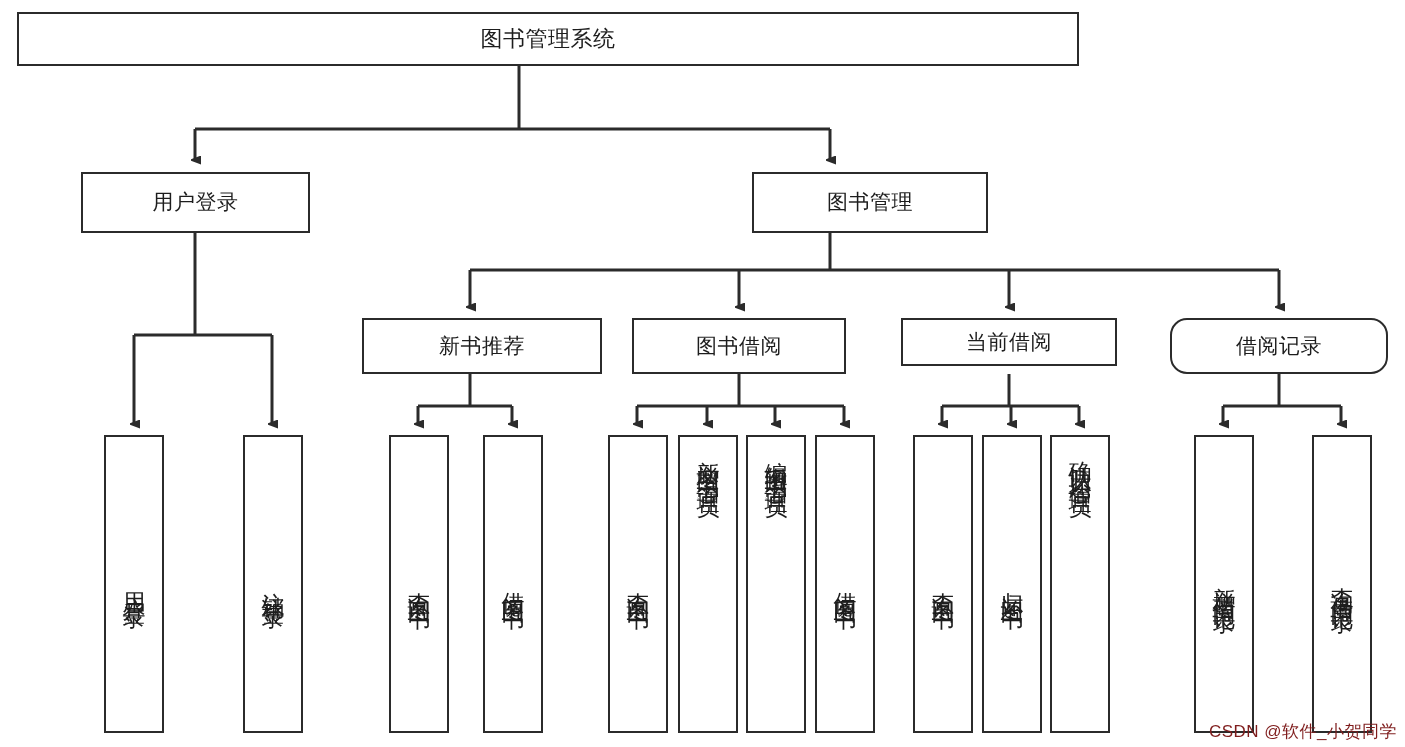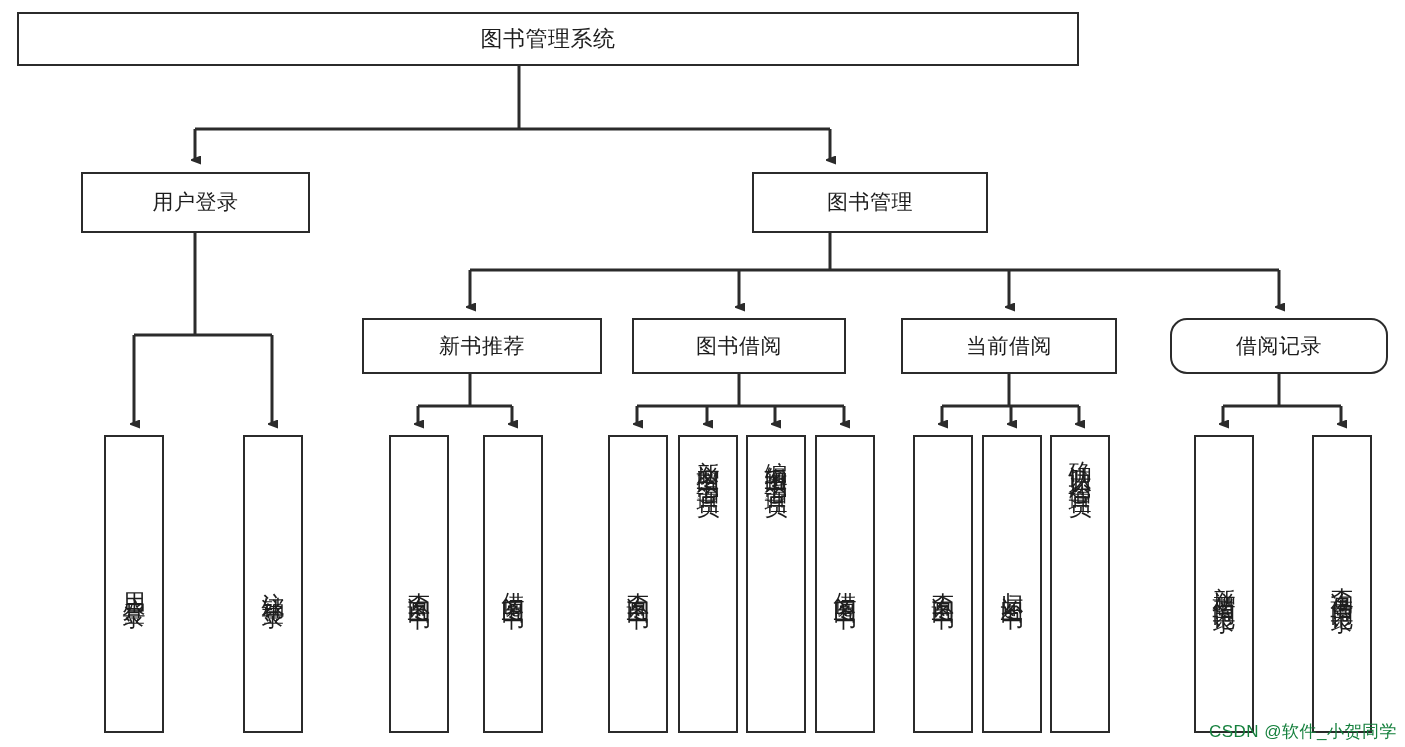--- a/index.html
+++ b/index.html
@@ -69,21 +69,21 @@
   
   .node.vert.short {
     align-items: center;
     padding-top: 0;
   }
   .watermark {
     position: absolute;
     right: 8px;
     bottom: 4px;
     font-size: 17px;
-    color: #15803d;
+    color: #7f1d1d;
     letter-spacing: 0.5px;
     white-space: nowrap;
   }
 </style>
 </head>
 <body>
 
 <div id="diagram-root">
 
   <svg class="edge-layer" viewBox="0 0 1405 747">
@@ -157,21 +157,21 @@
   <div class="node horiz" style="left:712px; top:172px; width:236px; height:61px;margin-left:40px;">
     <span class="node-label">图书管理</span>
   </div>
 
   <div class="node horiz" style="left:362px; top:318px; width:240px; height:56px;">
     <span class="node-label">新书推荐</span>
   </div>
   <div class="node horiz" style="left:632px; top:318px; width:214px; height:56px;">
     <span class="node-label">图书借阅</span>
   </div>
-  <div class="node horiz" style="left:901px; top:318px; width:216px; height:56px;">
+  <div class="node horiz" style="left:901px; top:318px; width:216px; height:48px;">
     <span class="node-label">当前借阅</span>
   </div>
   <div class="node horiz" style="left:1170px; top:318px; width:218px; height:56px;border-radius:17px;">
     <span class="node-label">借阅记录</span>
   </div>
 
   <div class="node vert short" style="left:104px; top:435px; width:60px; height:298px;">
     <span class="node-label">用户登录</span>
   </div>
   <div class="node vert short" style="left:243px; top:435px; width:60px; height:298px;">

